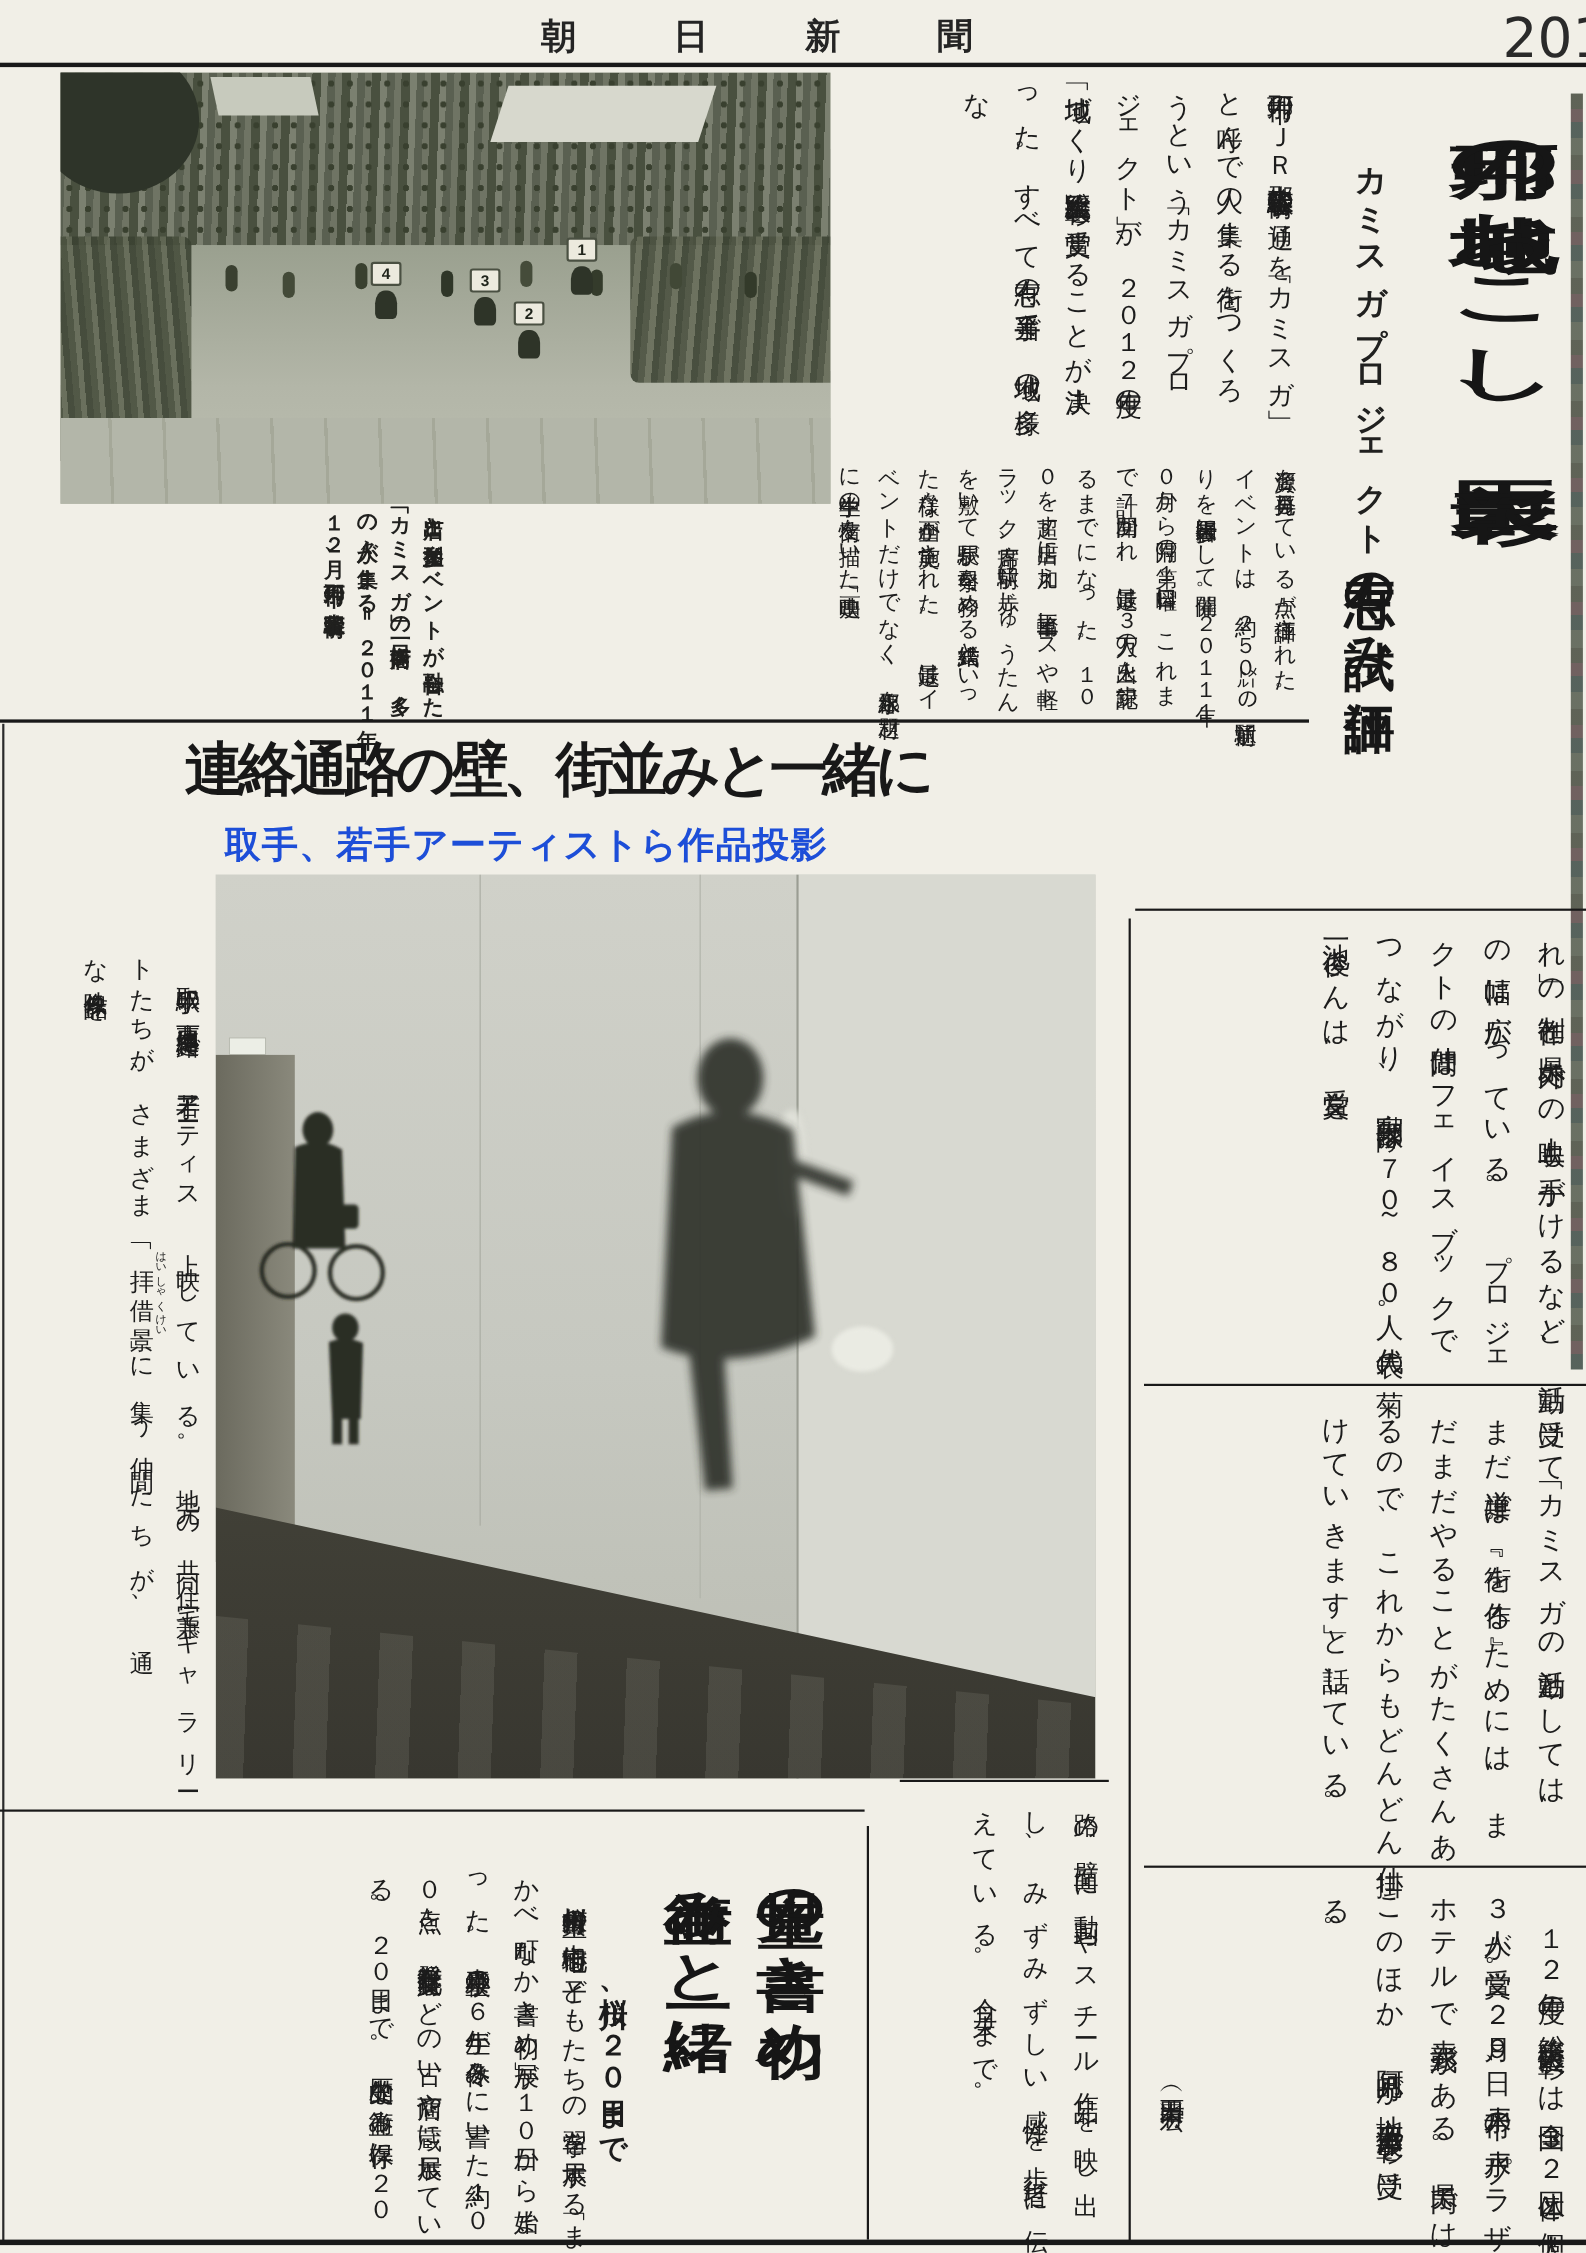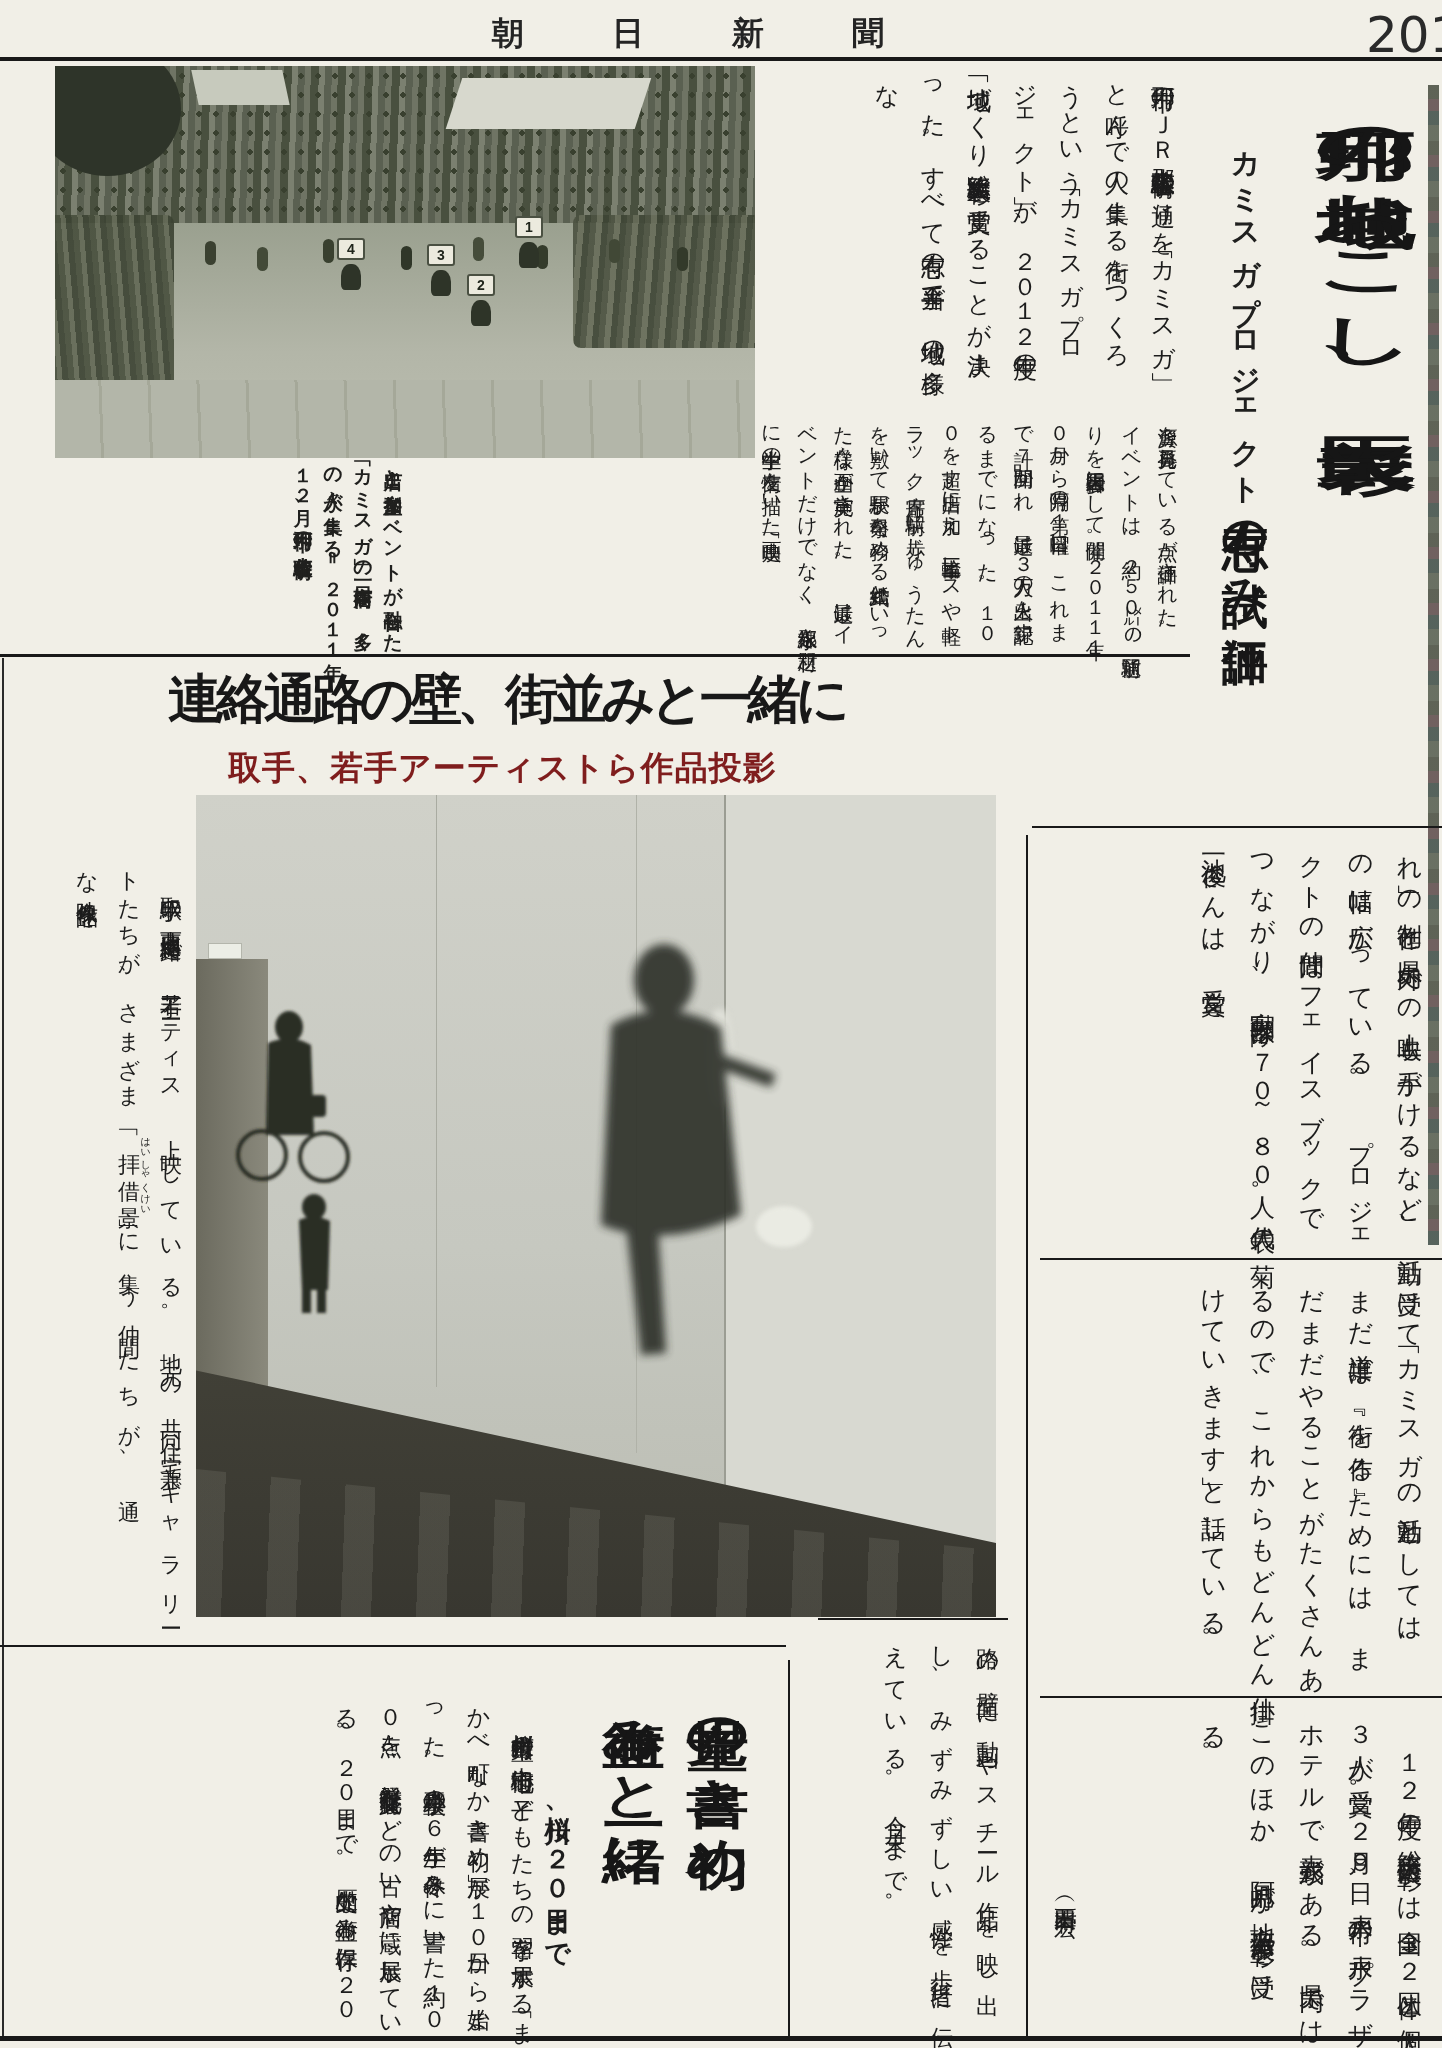--- a/index.html
+++ b/index.html
@@ -72,21 +72,21 @@
   .caption-a{position:absolute;left:46px;top:455px;width:362px;height:196px;
     font-size:19px;font-weight:bold;line-height:30px;letter-spacing:1px;color:#20201e}
   .body-right{font-size:25px;line-height:49px;letter-spacing:3px}
   .body-c{position:absolute;left:1040px;top:838px;width:394px;height:410px}
   .body-d{position:absolute;left:1040px;top:1272px;width:394px;height:416px}
   .body-e{position:absolute;left:1040px;top:1708px;width:394px;height:330px}
   .byline{position:absolute;left:1050px;top:1888px;font-size:23px;letter-spacing:2px}
 
   
   .headline-toride{position:absolute;left:168px;top:664px;font-size:53px;font-weight:bold;letter-spacing:-5px;color:#181818;white-space:nowrap}
-  .subhead-toride{position:absolute;left:228px;top:746px;font-size:33px;font-weight:bold;letter-spacing:1px;color:#7f1d1d;white-space:nowrap}
+  .subhead-toride{position:absolute;left:204px;top:746px;font-size:33px;font-weight:bold;letter-spacing:1px;color:#1d4ed8;white-space:nowrap}
   .intro-a{position:absolute;left:18px;top:856px;width:174px;height:260px;font-size:22px;line-height:42px;letter-spacing:2px}
   .intro-b{position:absolute;left:18px;top:1122px;width:174px;height:514px;font-size:22px;line-height:42px;letter-spacing:13px}
   .intro-b rt{font-size:10px;letter-spacing:0}
   .toride-cont{position:absolute;left:818px;top:1630px;width:192px;height:400px;font-size:23px;line-height:46px;letter-spacing:8px}
 
   
   .photo-b{position:absolute;left:196px;top:795px;width:800px;height:822px;overflow:hidden;
     background:linear-gradient(180deg,#d0d1c9 0%,#c6c8c0 55%,#babcb2 100%)}
   .pb-right-panel{position:absolute;right:0;top:0;width:34%;height:100%;background:#d8d9d1;border-left:2px solid #9b9d93}
   .pb-seam1{position:absolute;left:30%;top:0;width:1px;height:72%;background:#a9aba1}

